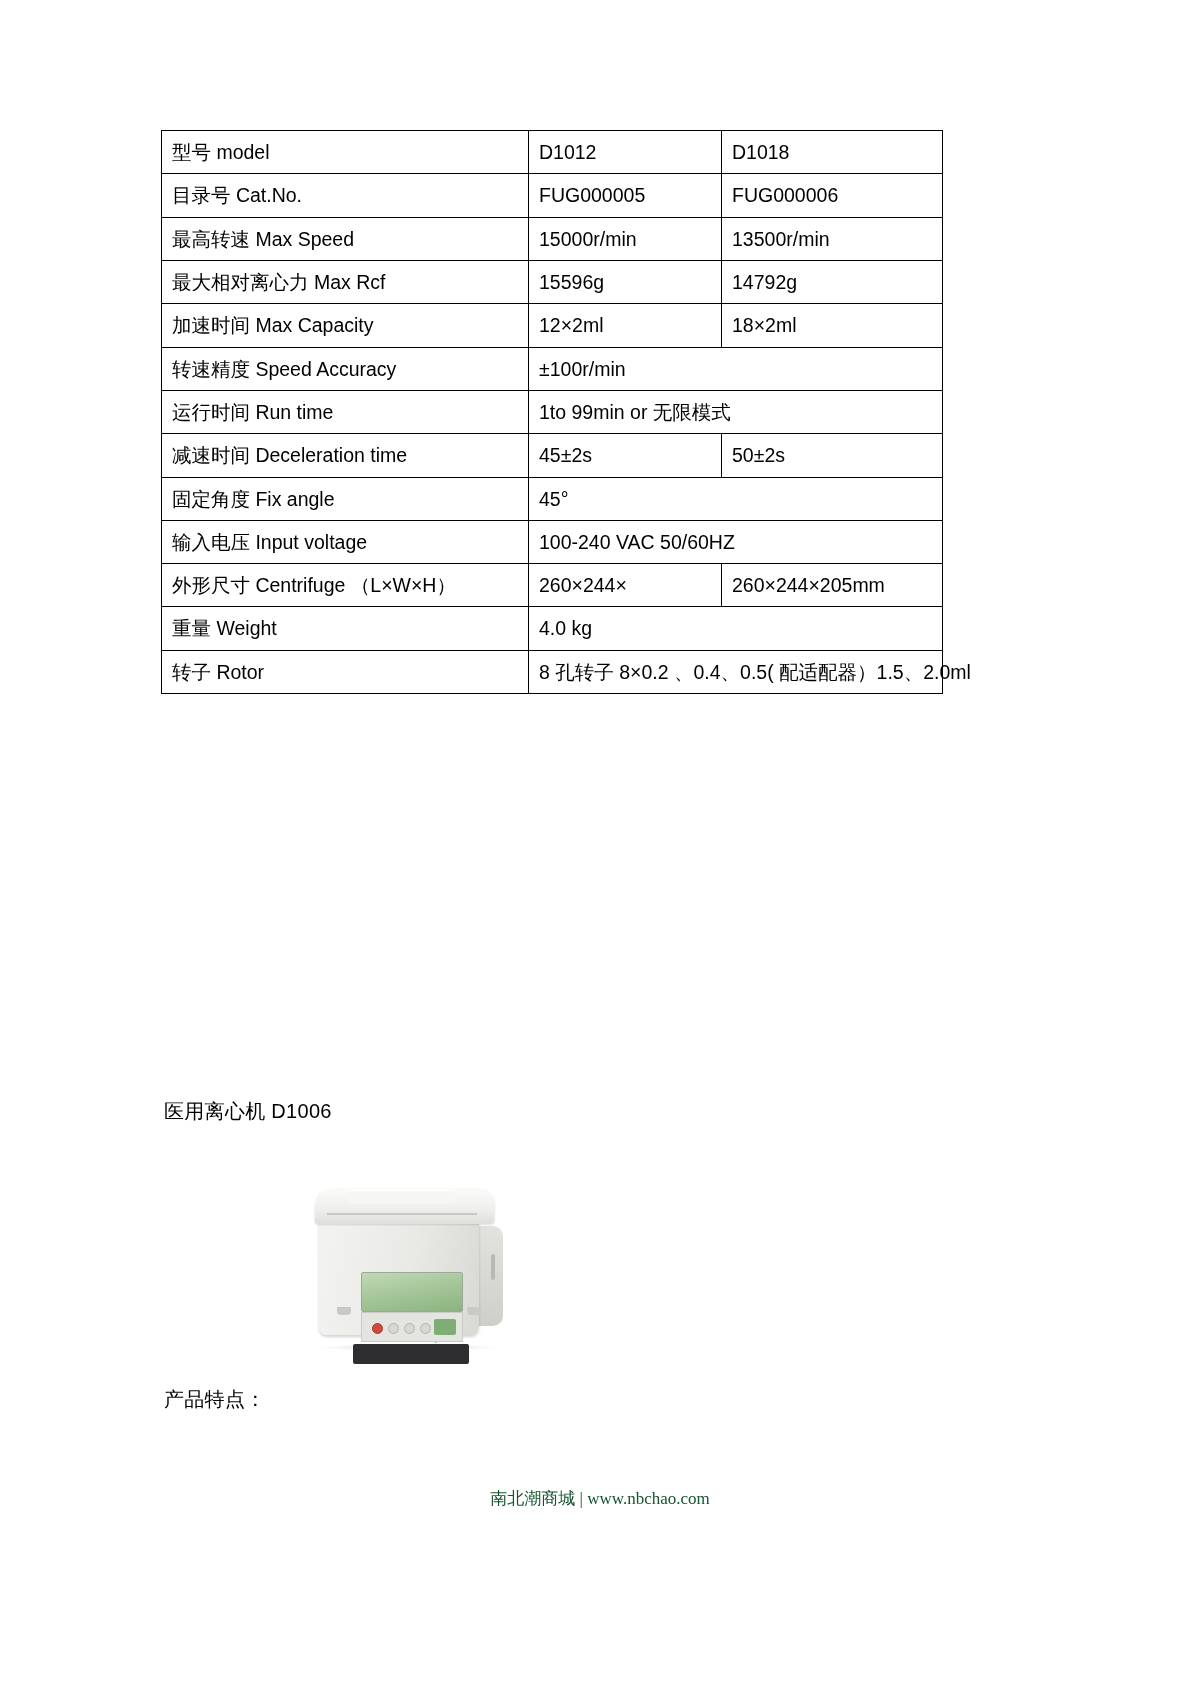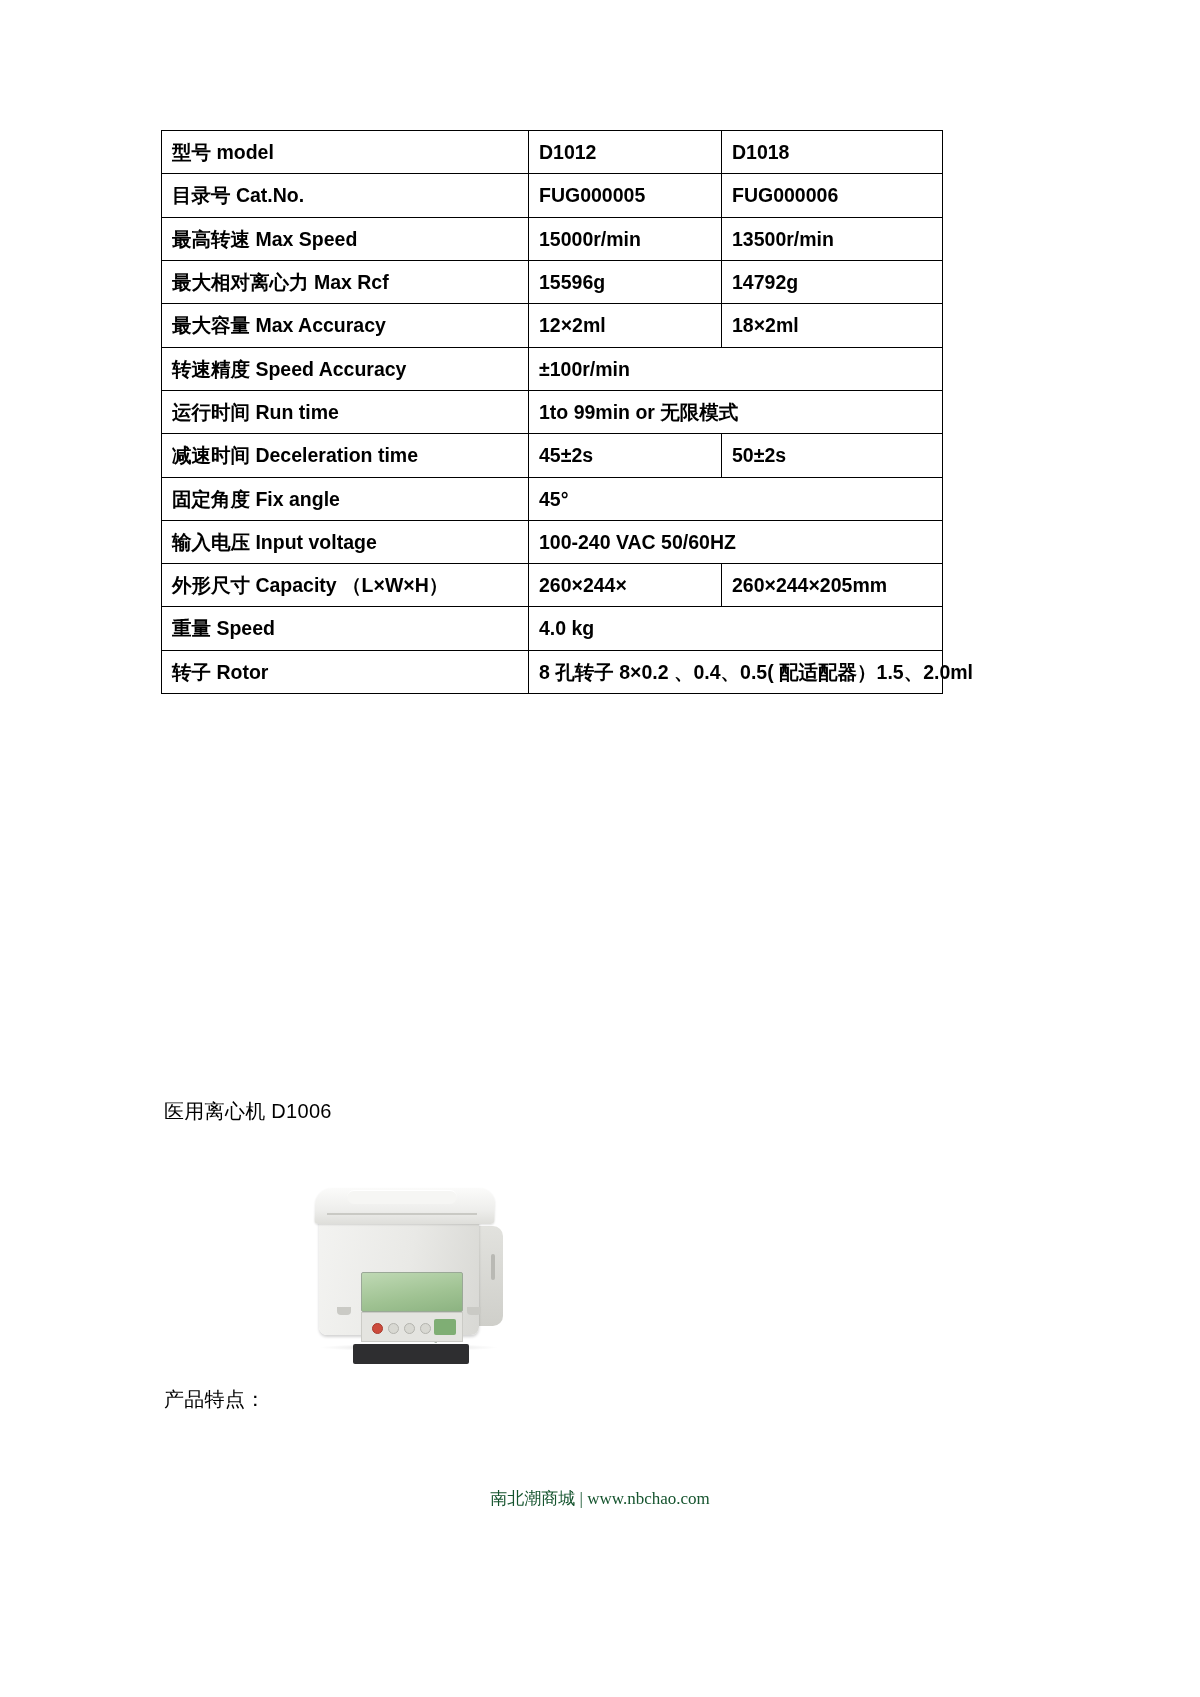--- a/index.html
+++ b/index.html
@@ -21,21 +21,20 @@
     width: 1200px;
     height: 1697px;
     box-sizing: border-box;
   }
   
   .spec-table-wrap {
     position: absolute;
     left: 161px;
     top: 130px;
     width: 782px;
-    font-weight: bold;
   }
   table.spec {
     border-collapse: collapse;
     width: 782px;
     table-layout: fixed;
   }
   table.spec td {
     border: 1px solid #000000;
     font-size: 19.5px;
     line-height: 1.35;
@@ -286,21 +285,21 @@
           <td class="label">最高转速  Max Speed</td>
           <td class="val val-left">15000r/min</td>
           <td class="val val-right">13500r/min</td>
         </tr>
         <tr>
           <td class="label">最大相对离心力  Max Rcf</td>
           <td class="val val-left">15596g</td>
           <td class="val val-right">14792g</td>
         </tr>
         <tr>
-          <td class="label">最大容量  Max Accuracy</td>
+          <td class="label">加速时间  Max Capacity</td>
           <td class="val val-left">12×2ml</td>
           <td class="val val-right">18×2ml</td>
         </tr>
         <tr>
           <td class="label">转速精度  Speed Accuracy</td>
           <td class="val" colspan="2">±100r/min</td>
         </tr>
         <tr>
           <td class="label">运行时间  Run time</td>
           <td class="val" colspan="2">1to 99min or  无限模式</td>
@@ -312,26 +311,26 @@
         </tr>
         <tr>
           <td class="label">固定角度  Fix angle</td>
           <td class="val" colspan="2">45°</td>
         </tr>
         <tr>
           <td class="label">输入电压  Input voltage</td>
           <td class="val" colspan="2">100-240 VAC 50/60HZ</td>
         </tr>
         <tr>
-          <td class="label tall">外形尺寸  Capacity  （L×W×H）</td>
+          <td class="label tall">外形尺寸  Centrifuge  （L×W×H）</td>
           <td class="val val-left tall">260×244×</td>
           <td class="val val-right tall">260×244×205mm</td>
         </tr>
         <tr>
-          <td class="label">重量  Speed</td>
+          <td class="label">重量  Weight</td>
           <td class="val" colspan="2">4.0 kg</td>
         </tr>
         <tr>
           <td class="label">转子 Rotor</td>
           <td class="rotor-cell" colspan="2">8 孔转子  8×0.2 、0.4、0.5( 配适配器）1.5、2.0ml</td>
         </tr>
       </tbody>
     </table>
   </div>
 

